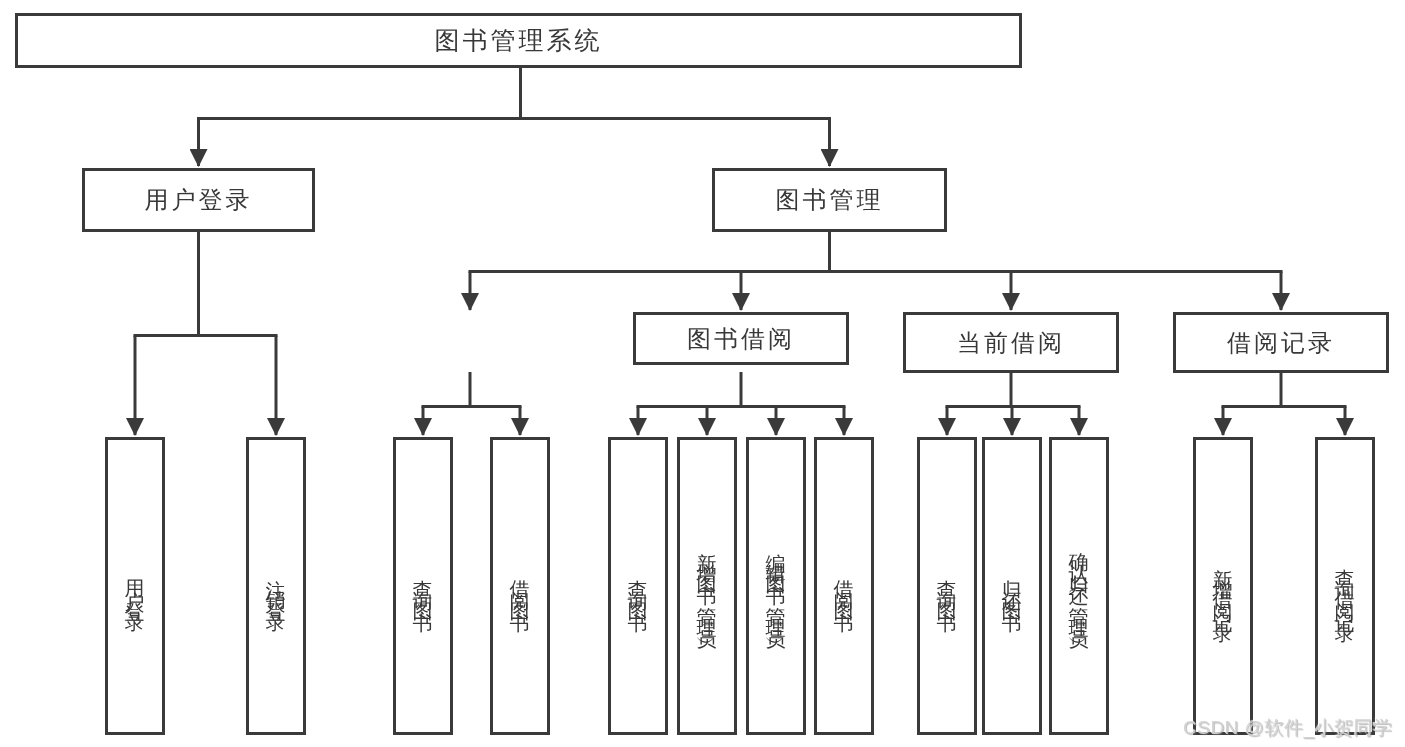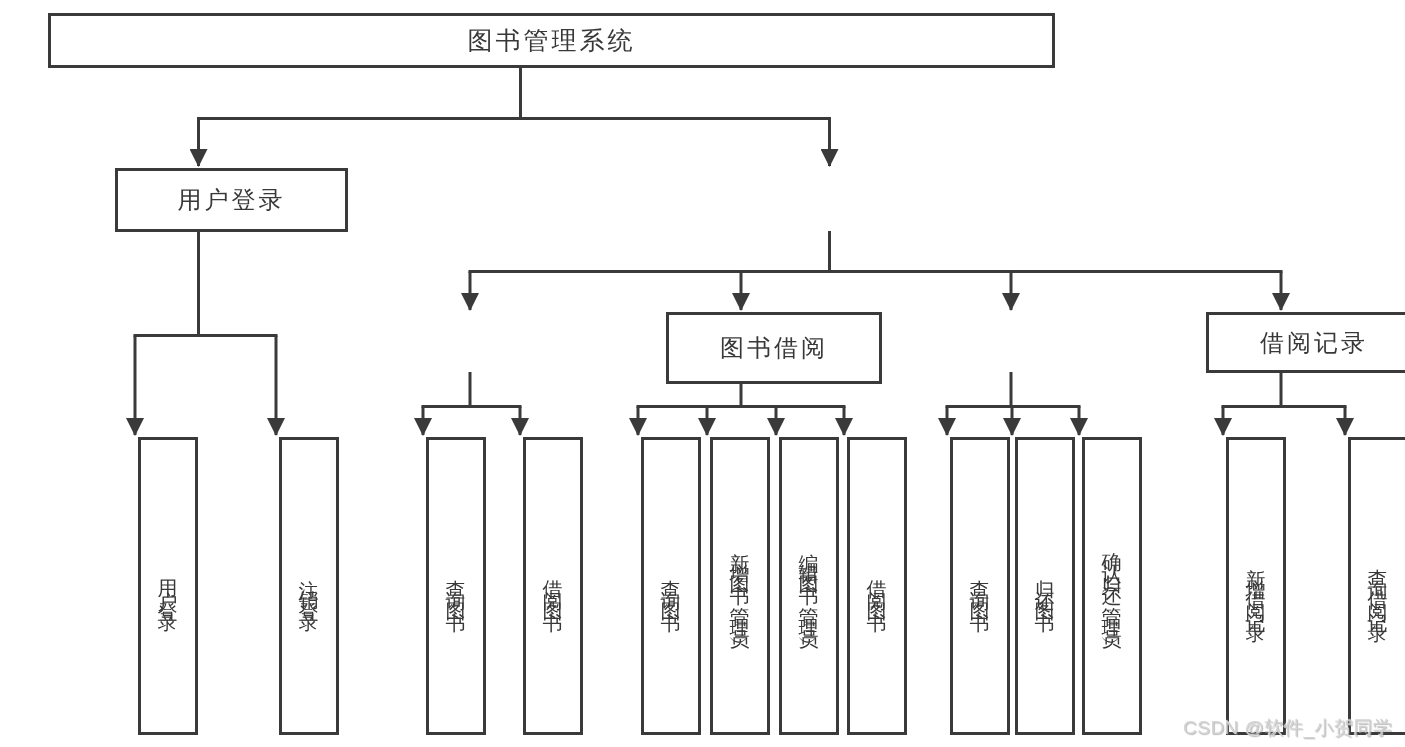--- a/index.html
+++ b/index.html
@@ -23,21 +23,20 @@
   }
   .box {
     position: absolute;
     box-sizing: border-box;
     background: #ffffff;
     border: 3px solid #3a3a3a;
     display: flex;
     align-items: center;
     justify-content: center;
     color: #383838;
-    margin-left: 33px;
   }
   .hbox {
     font-size: 24px;
     letter-spacing: 3px;
     white-space: nowrap;
   }
   .rootbox {
     font-size: 25px;
   }
   .vbox .vtext {
@@ -111,22 +110,24 @@
       <line x1="1281" y1="372" x2="1281" y2="408"></line>
       <line x1="1221.5" y1="406.5" x2="1346.5" y2="406.5"></line>
       <line x1="1223" y1="406.5" x2="1223" y2="435" marker-end="url(#ah)"></line>
       <line x1="1345" y1="406.5" x2="1345" y2="435" marker-end="url(#ah)"></line>
     </g>
   </svg>
 
   <div class="box hbox rootbox" style="left:15px; top:13px; width:1007px; height:55px;">图书管理系统</div>
 
   <div class="box hbox" style="left:82px; top:168px; width:233px; height:64px;">用户登录</div>
+  <div class="box hbox" style="left:712px; top:168px; width:235px; height:64px;">图书管理</div>
 
-  <div class="box hbox" style="left:633px; top:312px; width:216px; height:72px;">图书借阅</div>
+  <div class="box hbox" style="left:633px; top:312px; width:216px; height:53px;">图书借阅</div>
+  <div class="box hbox" style="left:903px; top:312px; width:216px; height:61px;">当前借阅</div>
   <div class="box hbox" style="left:1173px; top:312px; width:216px; height:61px;text-align:center;">借阅记录</div>
 
   <div class="box vbox" style="left:105px; top:437px; width:60px; height:298px;">
     <span class="vtext">用户登录</span>
   </div>
   <div class="box vbox" style="left:246px; top:437px; width:60px; height:298px;">
     <span class="vtext">注销登录</span>
   </div>
   <div class="box vbox" style="left:393px; top:437px; width:60px; height:298px;">
     <span class="vtext">查询图书</span>

